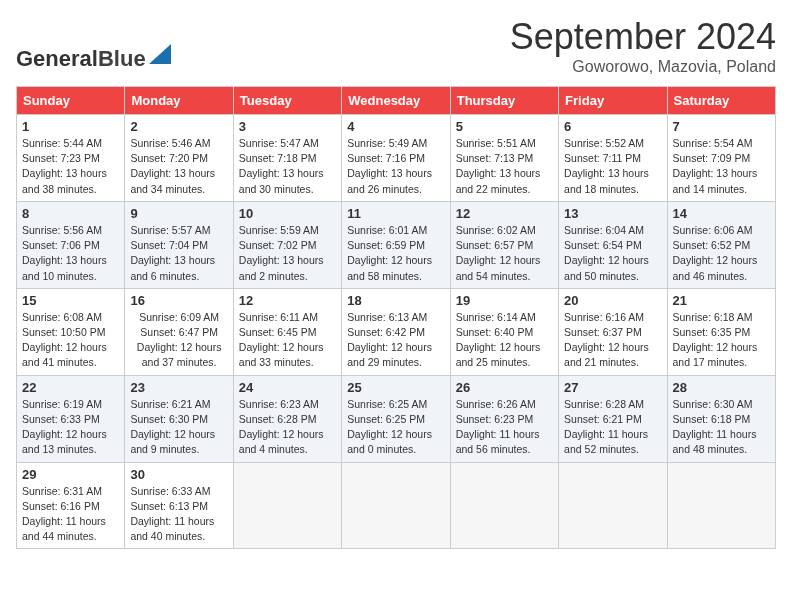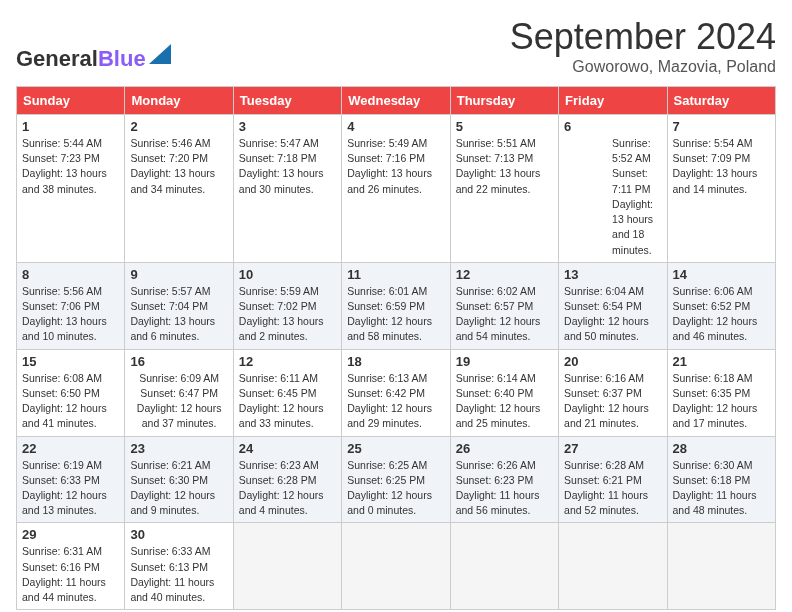--- a/index.html
+++ b/index.html
@@ -23,21 +23,21 @@
       margin-top: 30px;
     }
     .logo-text {
       display: flex;
       align-items: center;
       font-size: 22px;
       font-weight: bold;
       color: #333;
     }
     .logo-general { color: #333; }
-    .logo-blue { color: #8b5cf6; }
+    .logo-blue { color: #404040; }
     .title-block {
       text-align: right;
     }
     .month-year {
       font-size: 36px;
       color: #333;
       font-weight: normal;
     }
     .location {
       font-size: 16px;
@@ -149,21 +149,21 @@
         </td>
         <td>
           <span class="day-num">5</span>
           <div class="day-info" style="white-space: pre-line;">Sunrise: 5:51 AM
 Sunset: 7:13 PM
 Daylight: 13 hours
 and 22 minutes.</div>
         </td>
         <td>
           <span class="day-num">6</span>
-          <div class="day-info" style="white-space: pre-line; margin-left: 48px;">Sunrise: 5:52 AM
+          <div class="day-info" style="white-space: pre-line;">Sunrise: 5:52 AM
 Sunset: 7:11 PM
 Daylight: 13 hours
 and 18 minutes.</div>
         </td>
         <td>
           <span class="day-num">7</span>
           <div class="day-info" style="white-space: pre-line;">Sunrise: 5:54 AM
 Sunset: 7:09 PM
 Daylight: 13 hours
 and 14 minutes.</div>
@@ -217,21 +217,21 @@
           <div class="day-info" style="white-space: pre-line;">Sunrise: 6:06 AM
 Sunset: 6:52 PM
 Daylight: 12 hours
 and 46 minutes.</div>
         </td>
       </tr>
       <tr>
         <td>
           <span class="day-num">15</span>
           <div class="day-info" style="white-space: pre-line;">Sunrise: 6:08 AM
-Sunset: 6:50 PM
+Sunset: 10:50 PM
 Daylight: 12 hours
 and 41 minutes.</div>
         </td>
         <td>
           <span class="day-num">16</span>
           <div class="day-info" style="white-space: pre-line; text-align: center;">Sunrise: 6:09 AM
 Sunset: 6:47 PM
 Daylight: 12 hours
 and 37 minutes.</div>
         </td>

